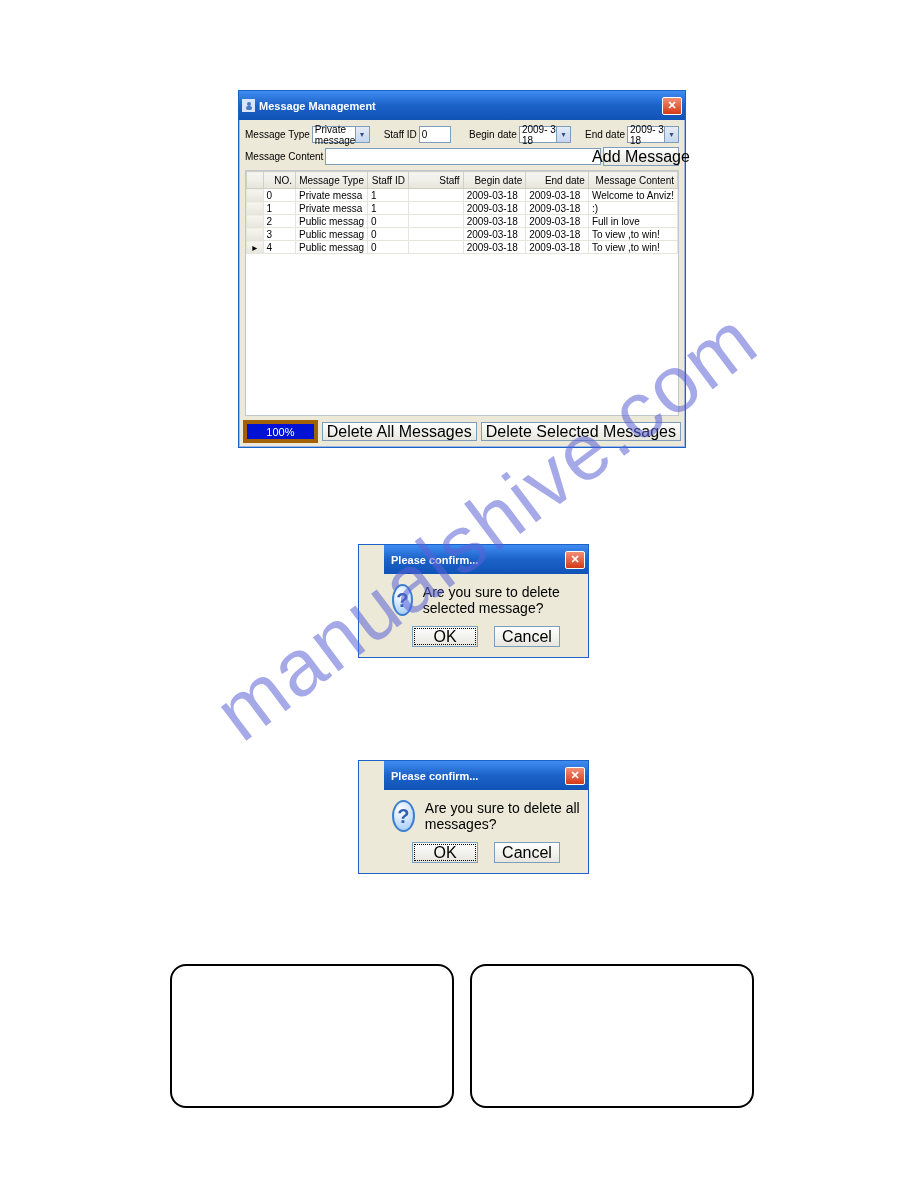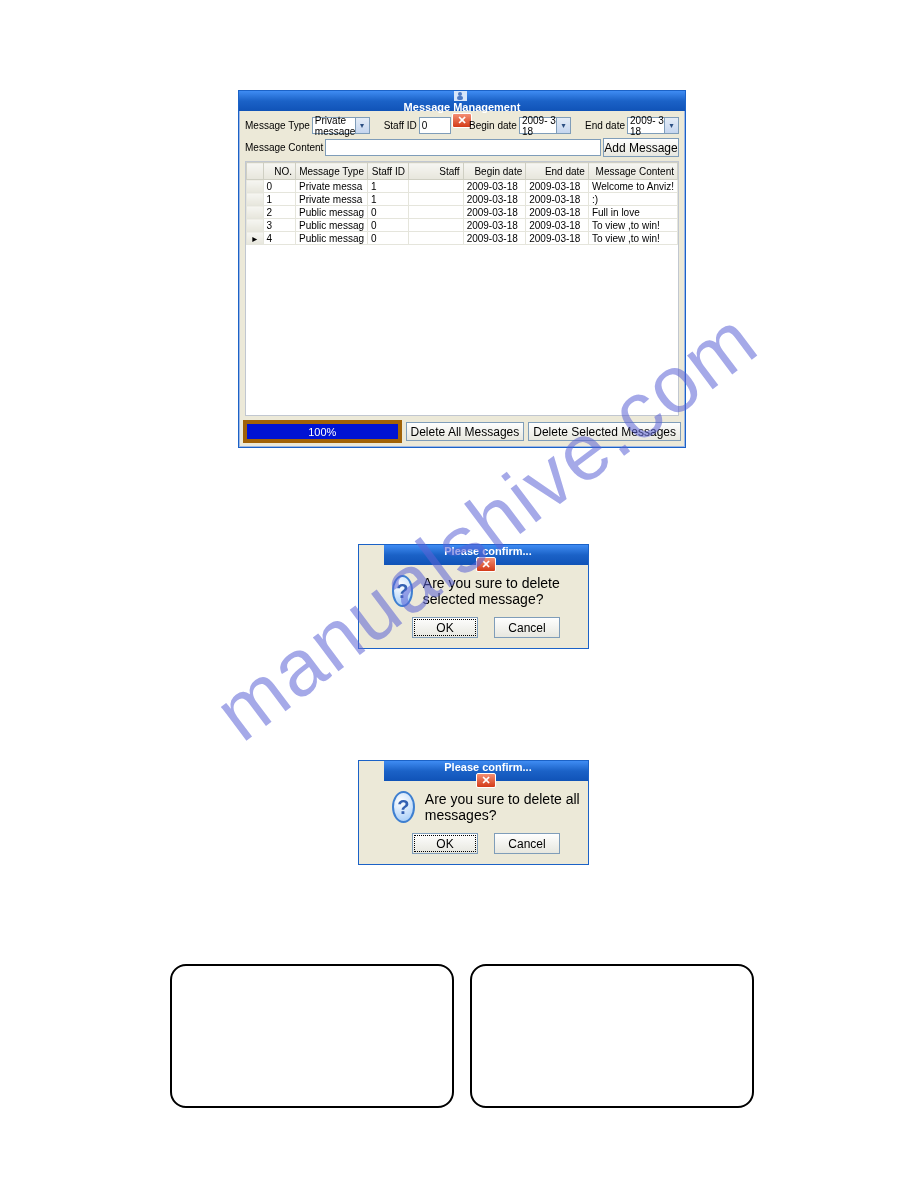--- a/index.html
+++ b/index.html
@@ -35,27 +35,26 @@
     height: 356px;
     background: #ece9d8;
     border: 1px solid #1b62c7;
     box-shadow: 0 0 0 1px #9db7e4 inset;
     display: flex;
     flex-direction: column;
   }
   .titlebar {
     background: linear-gradient(to bottom, #3f8cf3 0%, #1b62c7 50%, #1053b7 100%);
     color: #fff;
-    height: 20px;
+    height: 29px;
     display: flex;
     align-items: center;
     padding: 0 3px;
     font-size: 11px;
     font-weight: bold;
-    flex-direction: column;
   }
   .titlebar .app-icon {
     width: 13px;
     height: 13px;
     background: #d7e6fa;
     margin-right: 4px;
     display: inline-flex;
     align-items: center;
     justify-content: center;
   }
@@ -107,21 +106,21 @@
     background: #fff;
     height: 15px;
     font-size: 10px;
     padding: 0 2px;
     display: flex;
     align-items: center;
   }
   .xp-button {
     border: 1px solid #7f9db9;
     background: linear-gradient(#fefefe,#e7e7df);
-    font-size: 12px;
+    font-size: 16px;
     height: 17px;
     padding: 0 4px;
     display: flex;
     align-items: center;
     justify-content: center;
     cursor: pointer;
     white-space: nowrap;
   }
   .grid-wrap {
     margin: 2px 6px 0 6px;

